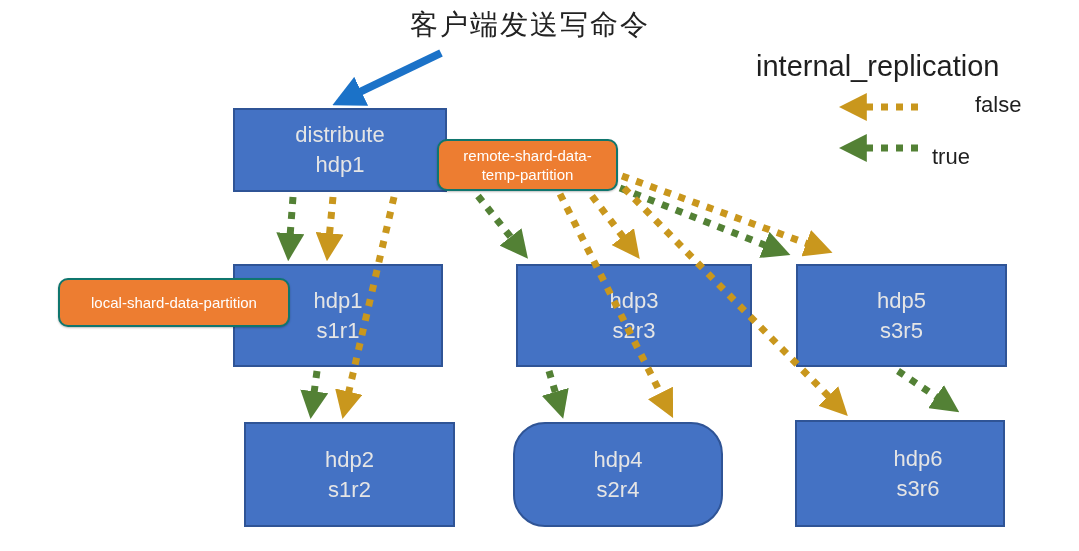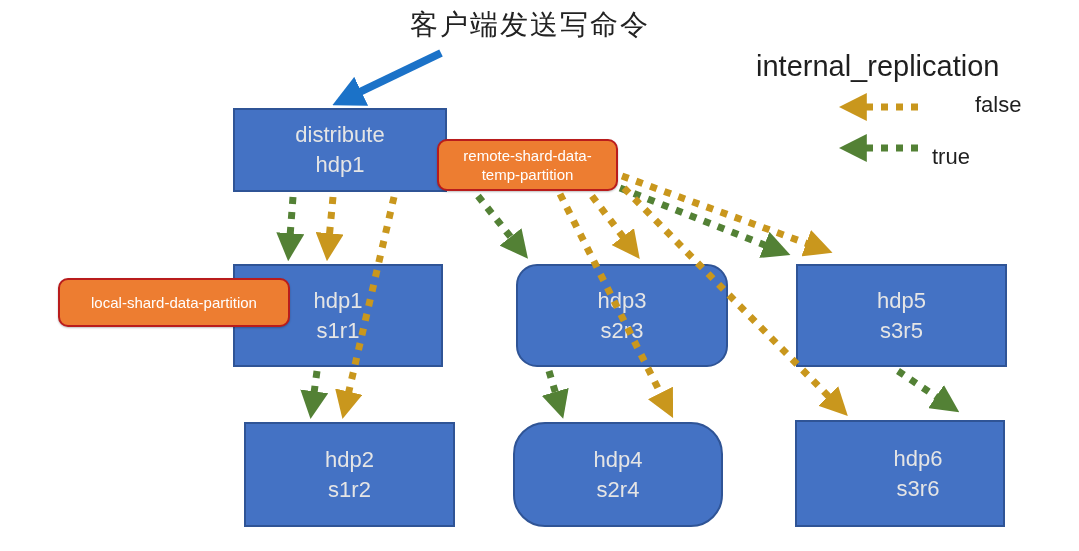--- a/index.html
+++ b/index.html
@@ -8,21 +8,21 @@
     font-family:"Liberation Sans","DejaVu Sans",sans-serif;
   }
   
   .node{
     position:absolute;background:#4472C4;border:2px solid #2F5496;
     color:#e5e5e5;display:flex;flex-direction:column;align-items:center;justify-content:center;
     font-size:22px;line-height:30px;box-sizing:border-box;text-align:center;
   }
   
   .badge{
-    position:absolute;background:#ED7D31;border:2px solid #b91c1c;border-radius:10px;
+    position:absolute;background:#ED7D31;border:2px solid #0f766e;border-radius:10px;
     color:#ffffff;display:flex;flex-direction:column;align-items:center;justify-content:center;
     font-size:15px;line-height:19px;box-sizing:border-box;text-align:center;z-index:30;
     box-shadow:0 1px 2px rgba(0,0,0,0.25);
   }
   .title{
     position:absolute;left:370px;top:6px;width:320px;text-align:center;
     font-size:28px;color:#222222;letter-spacing:2px;z-index:5;
   }
   .legend-title{
     position:absolute;left:756px;top:50px;width:270px;
@@ -50,21 +50,21 @@
   <div class="nodes-layer">
     <div class="node" style="left:233px;top:108px;width:214px;height:84px;">
       <span>distribute</span>
       <span>hdp1</span>
     </div>
 
     <div class="node" style="left:233px;top:264px;width:210px;height:103px;">
       <span>hdp1</span>
       <span>s1r1</span>
     </div>
-    <div class="node" style="left:516px;top:264px;width:212px;height:103px;border-radius:21px;">
+    <div class="node" style="left:516px;top:264px;width:236px;height:103px;">
       <span>hdp3</span>
       <span>s2r3</span>
     </div>
     <div class="node" style="left:796px;top:264px;width:211px;height:103px;">
       <span>hdp5</span>
       <span>s3r5</span>
     </div>
 
     <div class="node" style="left:244px;top:422px;width:211px;height:105px;">
       <span>hdp2</span>

